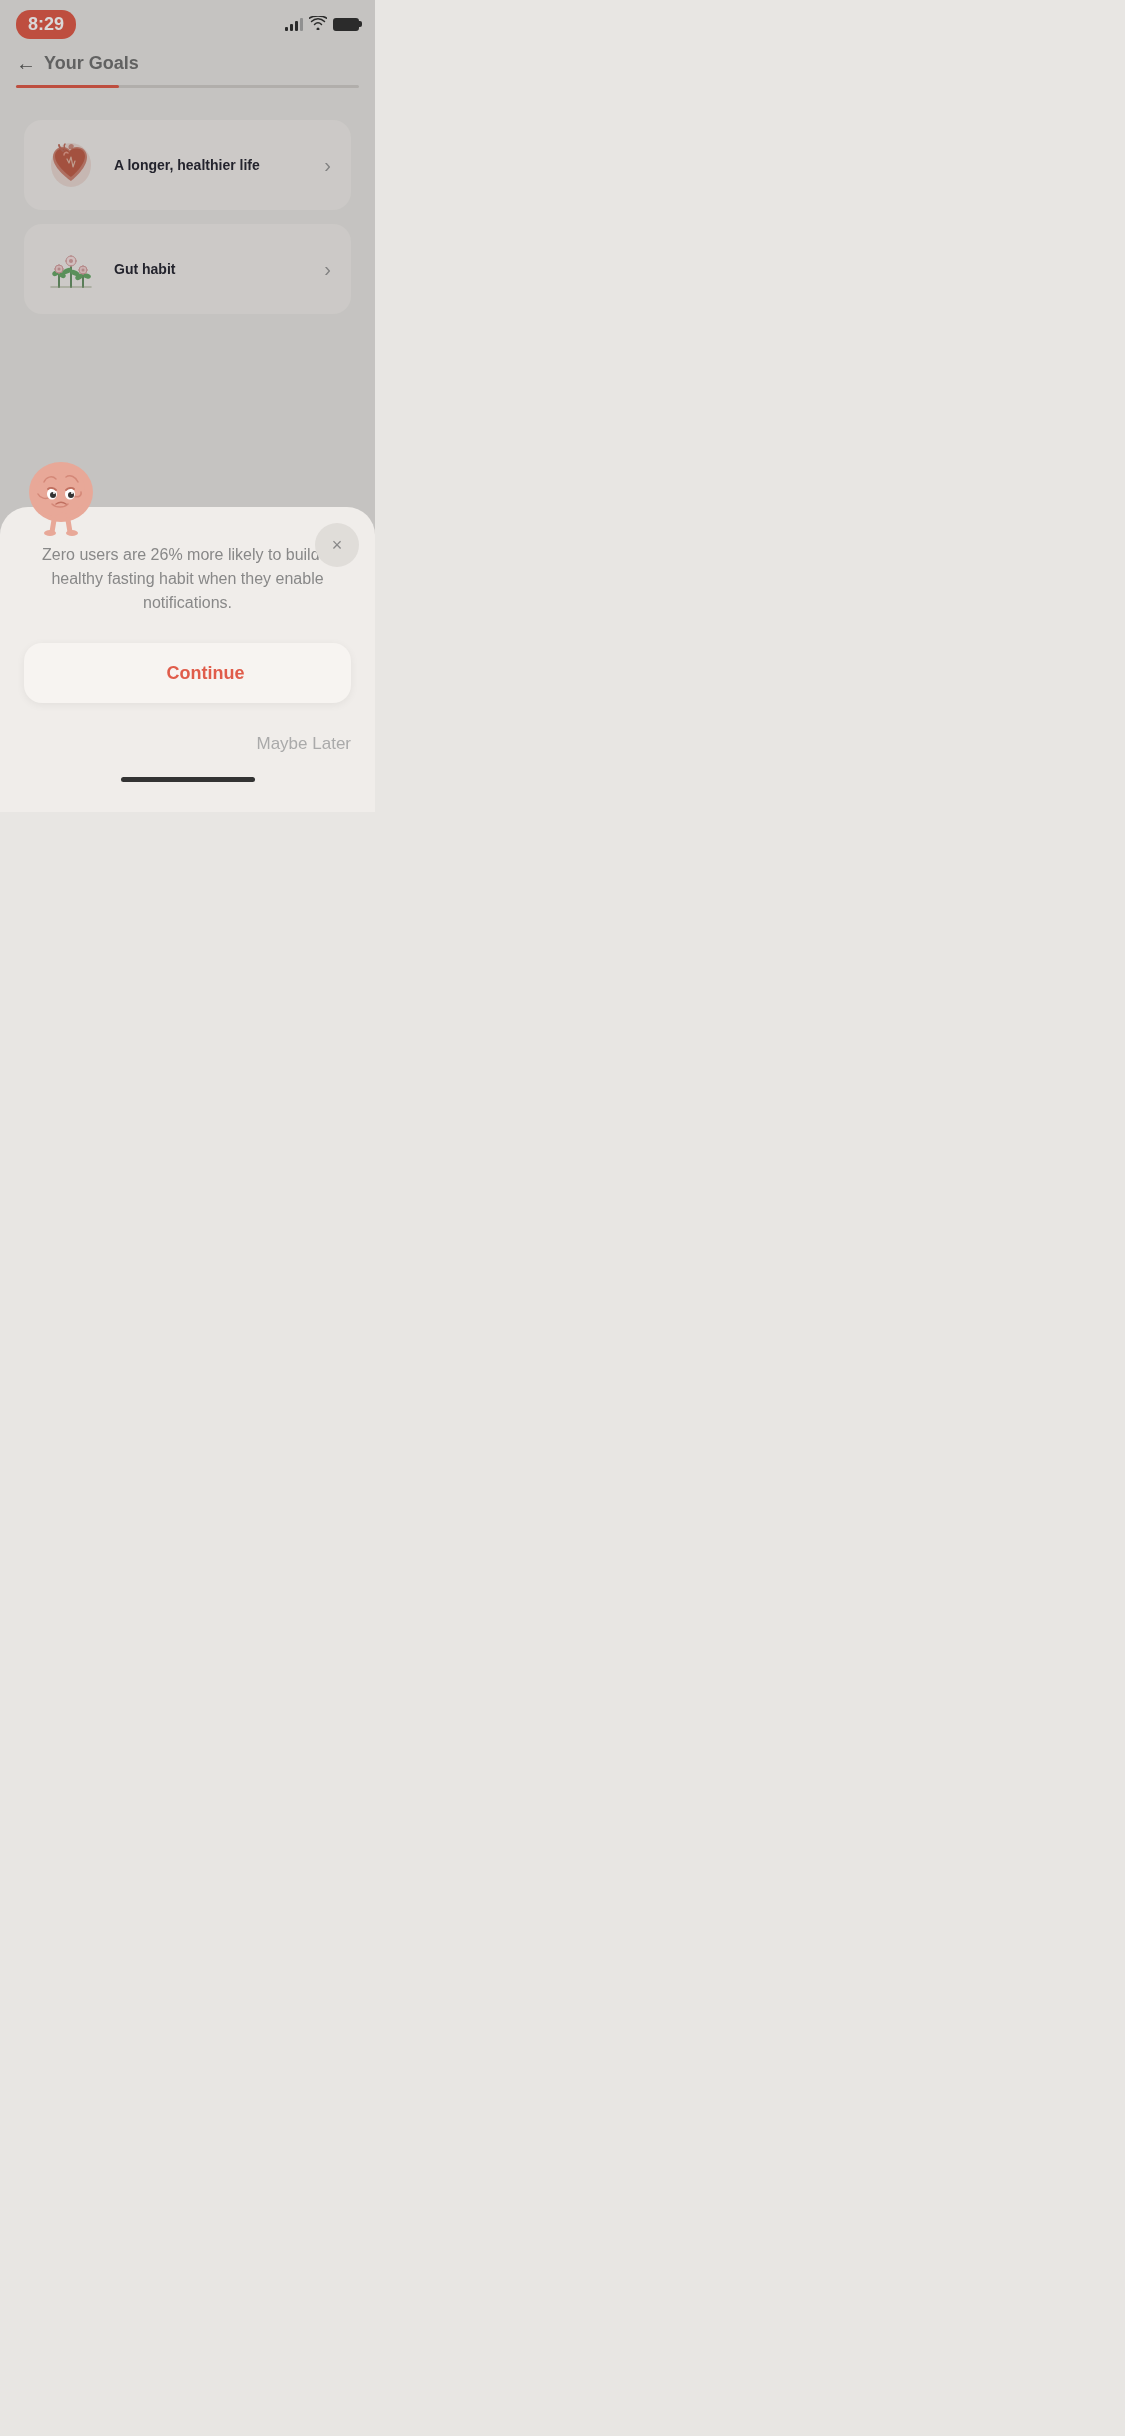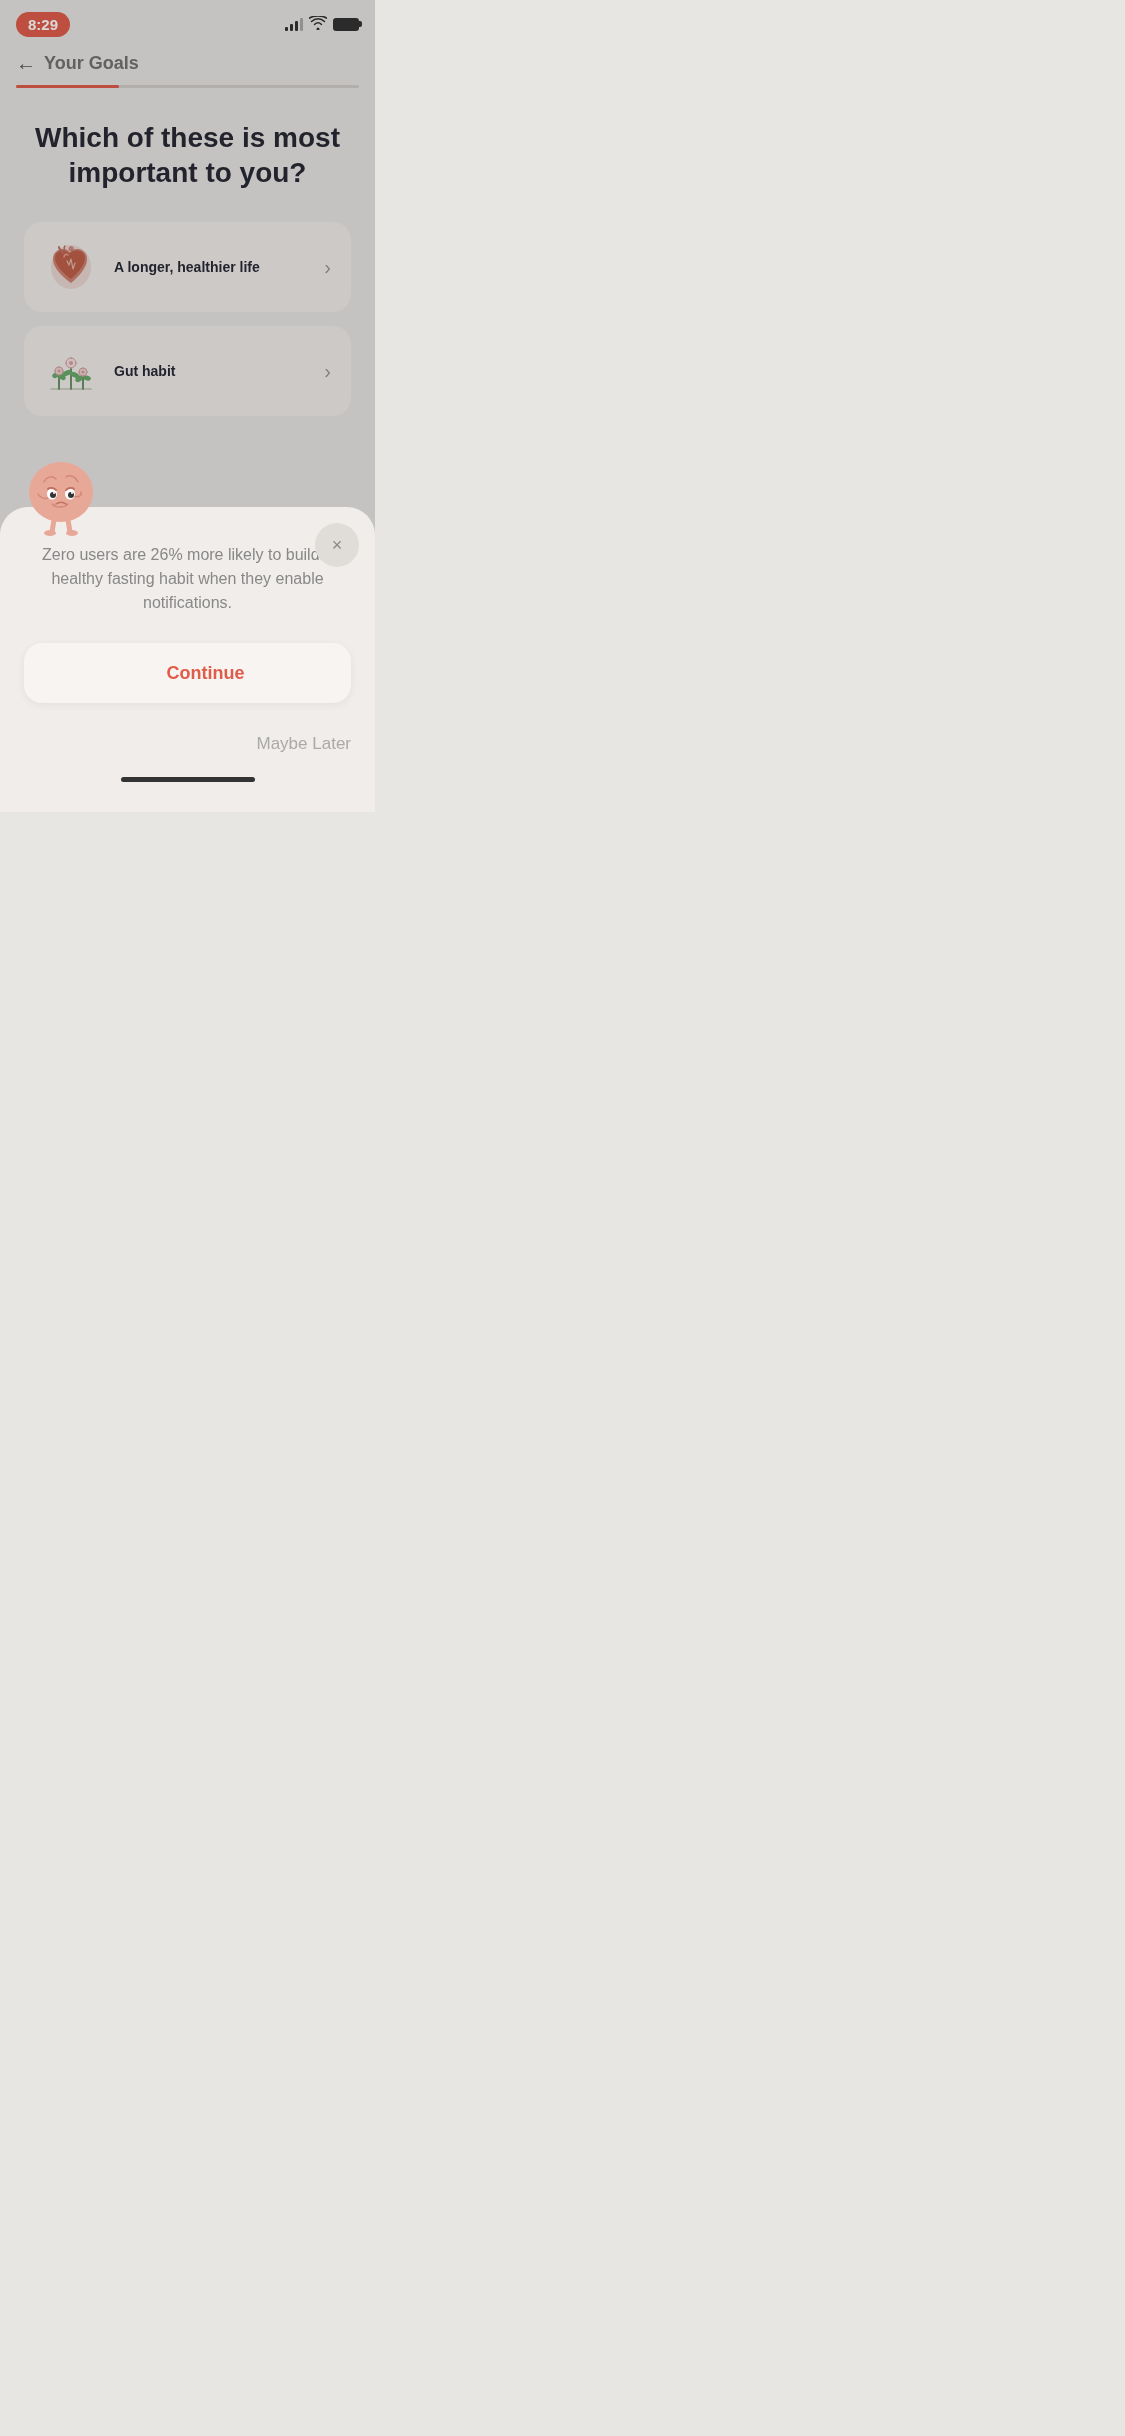--- a/index.html
+++ b/index.html
@@ -19,21 +19,21 @@
       display: flex;
       justify-content: space-between;
       align-items: center;
       padding: 12px 16px 8px 16px;
       height: 44px;
     }
 
     .status-time {
       background: #e05c4a;
       color: white;
-      font-size: 15px;
+      font-size: 18px;
       font-weight: 700;
       border-radius: 14px;
       padding: 4px 12px;
     }
 
     .status-icons {
       display: flex;
       align-items: center;
       gap: 6px;
     }
@@ -313,21 +313,20 @@
 <div class="header">
   <span class="back-arrow">←</span>
   <span class="header-title">Your Goals</span>
 </div>
 
 <div class="progress-bar-container">
   <div class="progress-bar-fill"></div>
 </div>
 
 <div class="main-content">
-  <h1 class="main-question">Which of these is most important to you?</h1>
 
   <div class="option-card">
     <div class="option-icon">
       <svg class="heart-svg" viewBox="0 0 52 52" fill="none" xmlns="http://www.w3.org/2000/svg">
 
         <ellipse cx="26" cy="26" rx="20" ry="22" fill="#c0604a" opacity="0.15"></ellipse>
         <path d="M26 42 C26 42 8 30 8 18 C8 12 12.5 8 18 8 C21 8 23.5 9.5 25 11.5 C26 9.5 28.5 8 32 8 C37.5 8 42 12 42 18 C42 30 26 42 26 42Z" fill="#c0604a" opacity="0.7"></path>
         <path d="M26 38 C26 38 10 27 10 17 C10 12.5 13.5 9.5 18 9.5 C21 9.5 23 11 24.5 13 C25.5 11 27.5 9.5 32 9.5 C36.5 9.5 40 12.5 40 17 C40 27 26 38 26 38Z" fill="#c0604a"></path>
         <path d="M19 16 C19 14 21 12.5 23 14" stroke="#e8a090" stroke-width="1.5" stroke-linecap="round" fill="none"></path>
         <path d="M22 20 L24 24 L26 18 L28 28 L30 22" stroke="#e8d0c0" stroke-width="1.2" stroke-linecap="round" stroke-linejoin="round" fill="none" opacity="0.8"></path>

